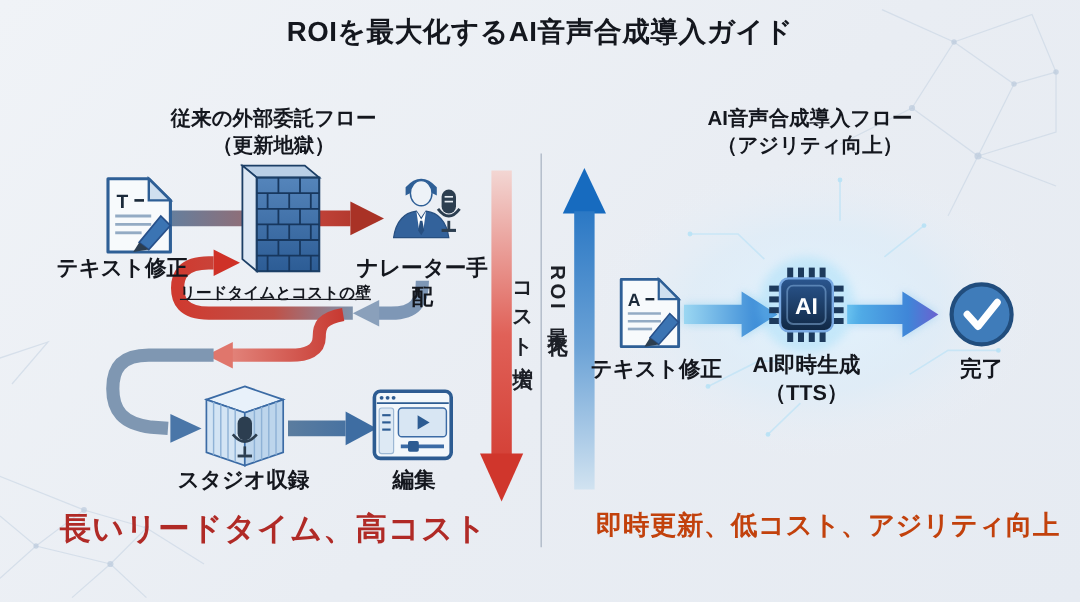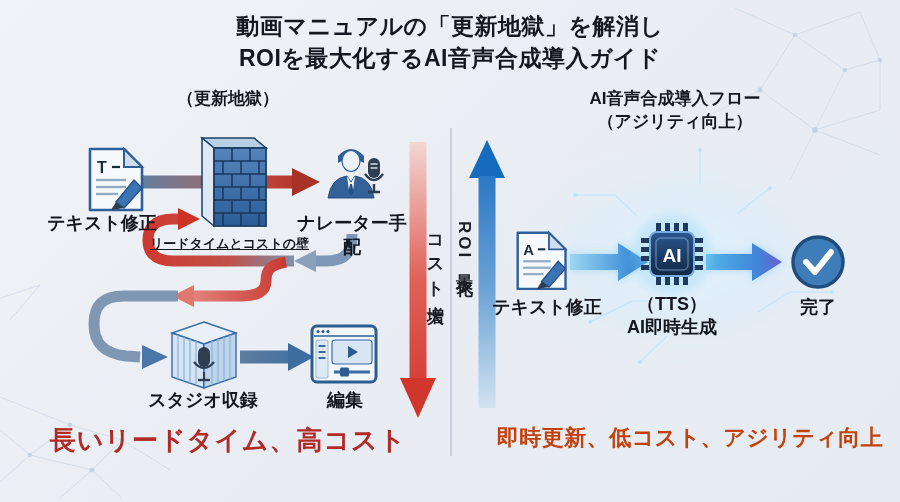--- a/index.html
+++ b/index.html
@@ -305,45 +305,45 @@
     <text x="28" y="35.5" text-anchor="middle" font-size="19" font-weight="bold" fill="#ffffff">AI</text>
   </g>
 
   <g>
     <circle cx="818" cy="262" r="25" fill="#3f7cba" stroke="#214d7d" stroke-width="3.5"></circle>
     <path d="M806,262 L815,272 L831,252" stroke="#ffffff" stroke-width="6" fill="none" stroke-linecap="round" stroke-linejoin="round"></path>
   </g>
 </svg>
 
 <div id="title" class="txt c">
-  <span style="display:block">動画マニュアルの「更新地獄」を解消し</span>
   <span style="display:block">ROIを最大化するAI音声合成導入ガイド</span>
 </div>
 
 <div id="left-header" class="txt c colhead">
+  <span style="display:block">従来の外部委託フロー</span>
   <span style="display:block">（更新地獄）</span>
 </div>
 
 <div id="right-header" class="txt c colhead">
   <span style="display:block">AI音声合成導入フロー</span>
   <span style="display:block">（アジリティ向上）</span>
 </div>
 
 <div id="lbl-text-edit-left" class="txt c step">テキスト修正</div>
 <div id="lbl-narrator" class="txt c step">ナレーター手配</div>
 <div id="lbl-wall" class="txt c">リードタイムとコストの壁</div>
 <div id="lbl-studio" class="txt c step">スタジオ収録</div>
 <div id="lbl-edit" class="txt c step">編集</div>
 <div id="red-summary" class="txt c">長いリードタイム、高コスト</div>
 
 <div id="v-cost" class="txt vlabel">コスト増大</div>
 <div id="v-roi" class="txt vlabel">ROI最大化</div>
 
 <div id="lbl-text-edit-right" class="txt c step">テキスト修正</div>
 <div id="lbl-ai" class="txt c step">
+  <span style="display:block">AI即時生成</span>
   <span style="display:block">（TTS）</span>
-  <span style="display:block">AI即時生成</span>
 </div>
 <div id="lbl-done" class="txt c step">完了</div>
 <div id="blue-summary" class="txt c">即時更新、低コスト、アジリティ向上</div>
 
 
 </div>
 
 </body></html>

